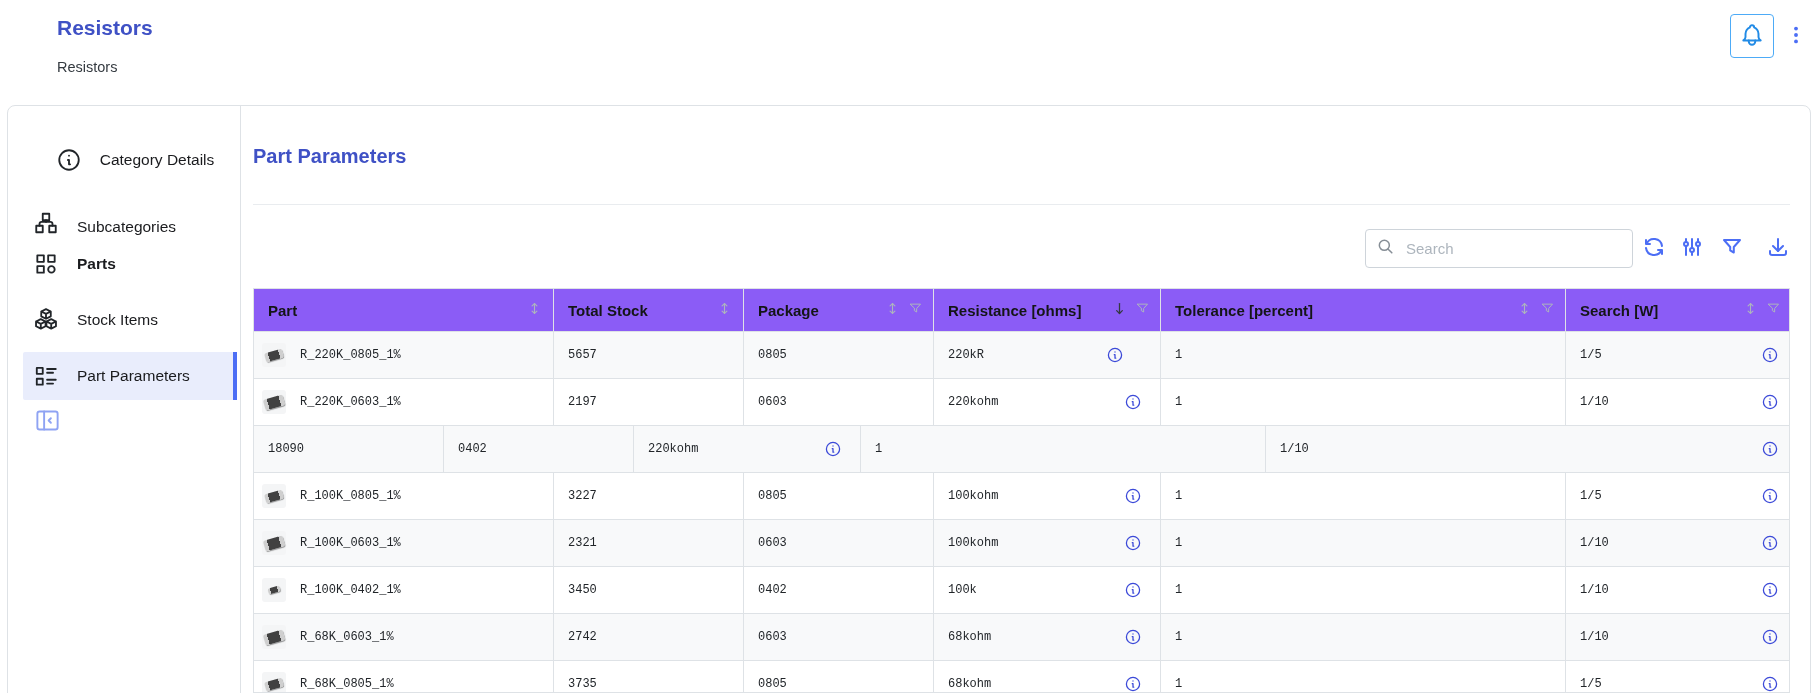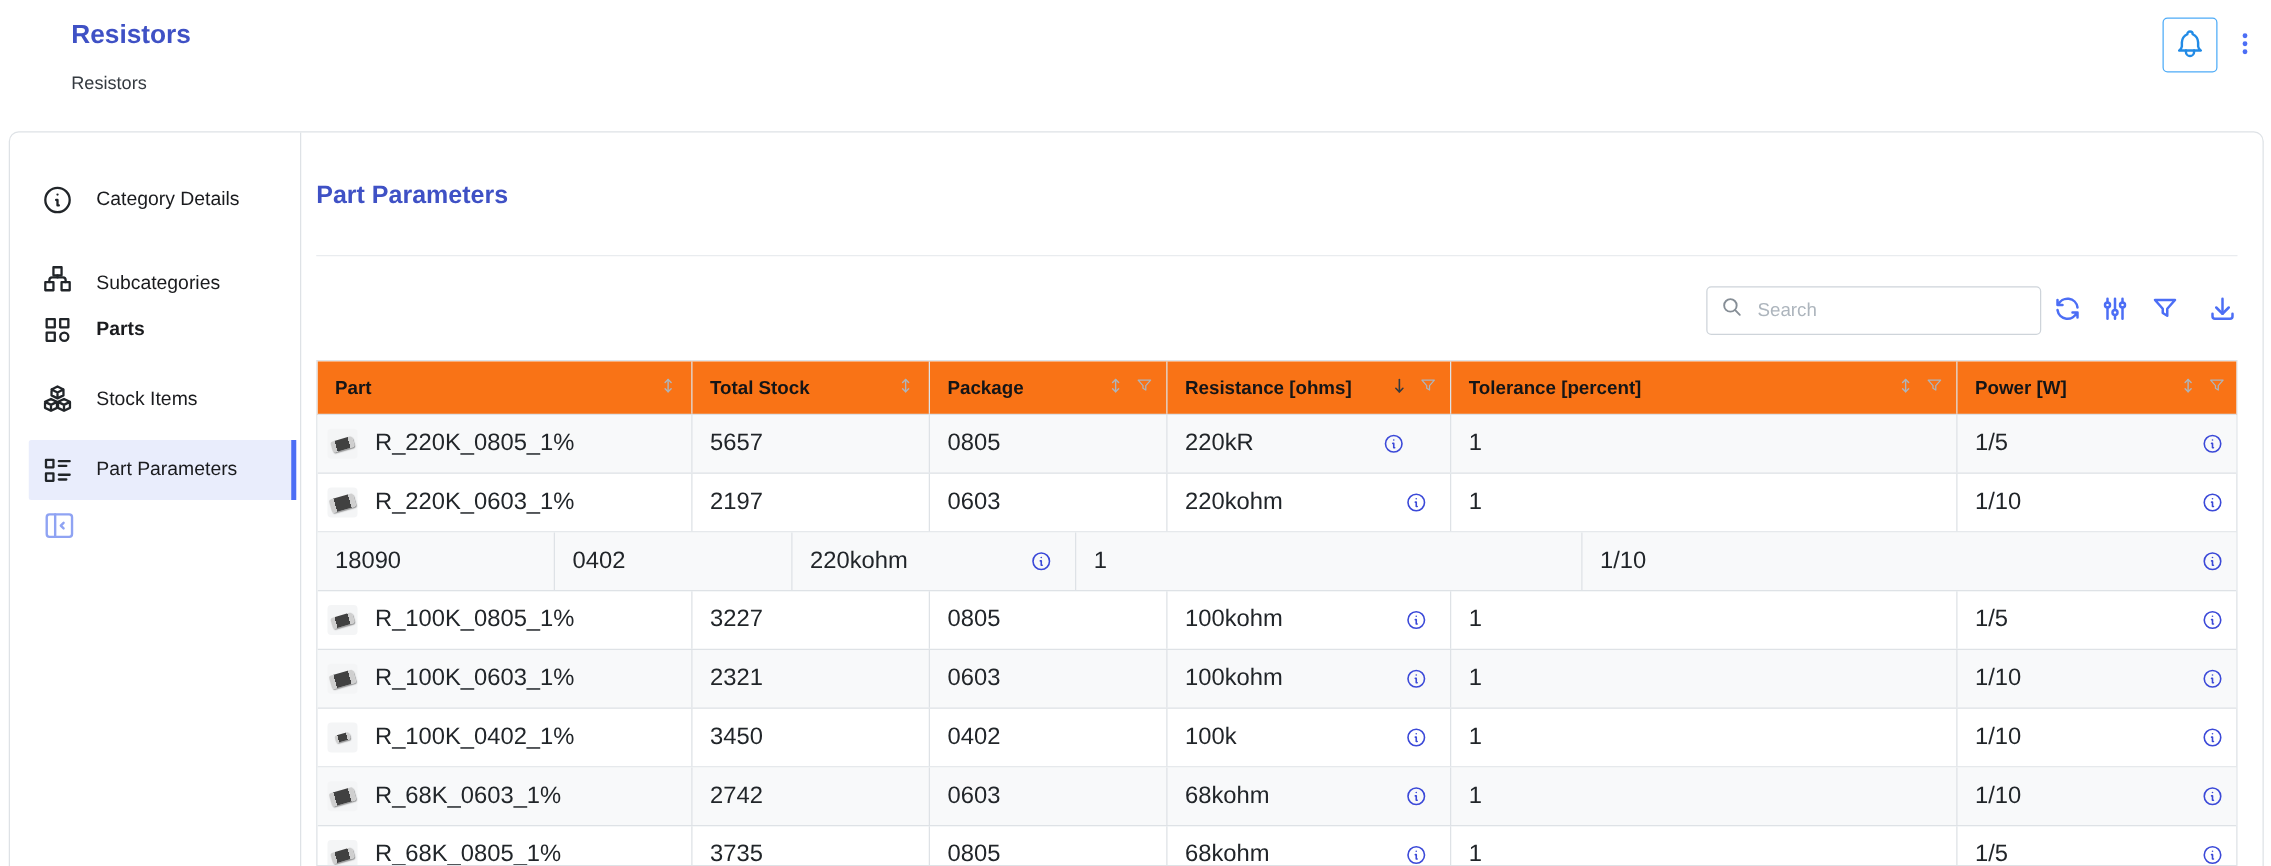--- a/index.html
+++ b/index.html
@@ -36,29 +36,29 @@
   .searchbox input{border:none;outline:none;margin-left:8px;width:200px;font-size:15px;
                    font-family:"Liberation Sans",sans-serif;color:#495057;background:transparent;}
   .searchbox input::placeholder{color:#adb5bd;}
   .tool-btn{width:30px;height:30px;border:none;background:transparent;display:flex;
             align-items:center;justify-content:center;padding:0;position:absolute;top:233px;}
 
   
   .tbl{left:253px;top:288px;width:1537px;height:405px;border:1px solid #dee2e6;
        box-sizing:border-box;overflow:hidden;background:#fff;}
   .tr{display:flex;width:1537px;}
-  .tr.head{height:42px;border-bottom:1px solid #dee2e6;background:#f97316;}
+  .tr.head{height:42px;border-bottom:1px solid #dee2e6;background:#8b5cf6;}
   .tr.row{height:46px;border-bottom:1px solid #dee2e6;}
   .tr.row.odd{background:#f8f9fa;}
   .th,.td{box-sizing:border-box;border-right:1px solid #dee2e6;display:flex;align-items:center;
           padding:0 10px 0 14px;overflow:hidden;}
   .th:last-child,.td:last-child{border-right:none;flex:1;}
   .th{justify-content:space-between;font-weight:700;font-size:15px;color:#141517;}
   .th .hicons{display:flex;align-items:center;gap:7px;flex:none;}
-  .td{font-size:19px;color:#212529;}
+  .td{font-size:12px;color:#212529;font-family:Liberation Mono, monospace;}
   .td.with-info{justify-content:space-between;}
   .td.part-td{padding-left:8px;}
   .thumb{width:24px;height:24px;background:#f4f5f6;border-radius:3px;display:flex;
          align-items:center;justify-content:center;flex:none;}
   .chip{display:inline-block;border-radius:2px;transform:rotate(-16deg);
         background:linear-gradient(90deg,#cfcfcf 0 20%,#414141 20% 80%,#cfcfcf 80%);
         box-shadow:0.5px 1px 1px rgba(0,0,0,.4);}
   .part-name{margin-left:14px;}
   .info-btn{border:none;background:transparent;padding:0;display:flex;align-items:center;}
 </style>
@@ -81,21 +81,21 @@
           <circle cx="12" cy="5" r="2.1"></circle>
           <circle cx="12" cy="12" r="2.1"></circle>
           <circle cx="12" cy="19" r="2.1"></circle>
         </svg></span>
   </button>
 
   <div class="abs panel" data-interactable="false"></div>
   <div class="abs vline" data-interactable="false"></div>
 
   <nav id="sidebar" data-interactable="false">
-      <div class="abs sb-item" data-interactable="true" style="top: 136px;">
+      <div class="abs sb-item" data-interactable="true" style="top: 136px; justify-content: center;">
         <span class="sb-icon" data-interactable="false">
           <svg width="26" height="26" viewBox="0 0 24 24" fill="none" stroke="#212529" stroke-width="1.7" stroke-linecap="round" stroke-linejoin="round">
             <path d="M12 3a9 9 0 1 1 0 18a9 9 0 0 1 0 -18"></path>
             <path d="M12 8l.01 0"></path>
             <path d="M11 12h1v4h1"></path>
           </svg>
         </span>
         <span class="sb-label" data-interactable="false">Category Details</span>
       </div>
       <div class="abs sb-item" data-interactable="true" style="top: 188px; align-items: flex-end;">
@@ -253,21 +253,21 @@
                 <path d="M12 5v14"></path>
                 <path d="M8.6 8.4l3.4 -3.4l3.4 3.4"></path>
                 <path d="M8.6 15.6l3.4 3.4l3.4 -3.4"></path>
               </svg></span>
             <span data-interactable="true"><svg width="15" height="15" viewBox="0 0 24 24" fill="none" stroke="#adb5bd" stroke-width="1.6" stroke-linecap="round" stroke-linejoin="round">
                 <path d="M4 5h16l-6.2 7v5.6l-3.6 -2.2v-3.4z"></path>
               </svg></span>
           </span>
         </div>
         <div class="th" data-interactable="true">
-          <span data-interactable="false">Power [W]</span>
+          <span data-interactable="false">Search [W]</span>
           <span class="hicons">
             <span data-interactable="true"><svg width="17" height="17" viewBox="0 0 24 24" fill="none" stroke="#adb5bd" stroke-width="1.6" stroke-linecap="round" stroke-linejoin="round">
                 <path d="M12 5v14"></path>
                 <path d="M8.6 8.4l3.4 -3.4l3.4 3.4"></path>
                 <path d="M8.6 15.6l3.4 3.4l3.4 -3.4"></path>
               </svg></span>
             <span data-interactable="true"><svg width="15" height="15" viewBox="0 0 24 24" fill="none" stroke="#adb5bd" stroke-width="1.6" stroke-linecap="round" stroke-linejoin="round">
                 <path d="M4 5h16l-6.2 7v5.6l-3.6 -2.2v-3.4z"></path>
               </svg></span>
           </span>

